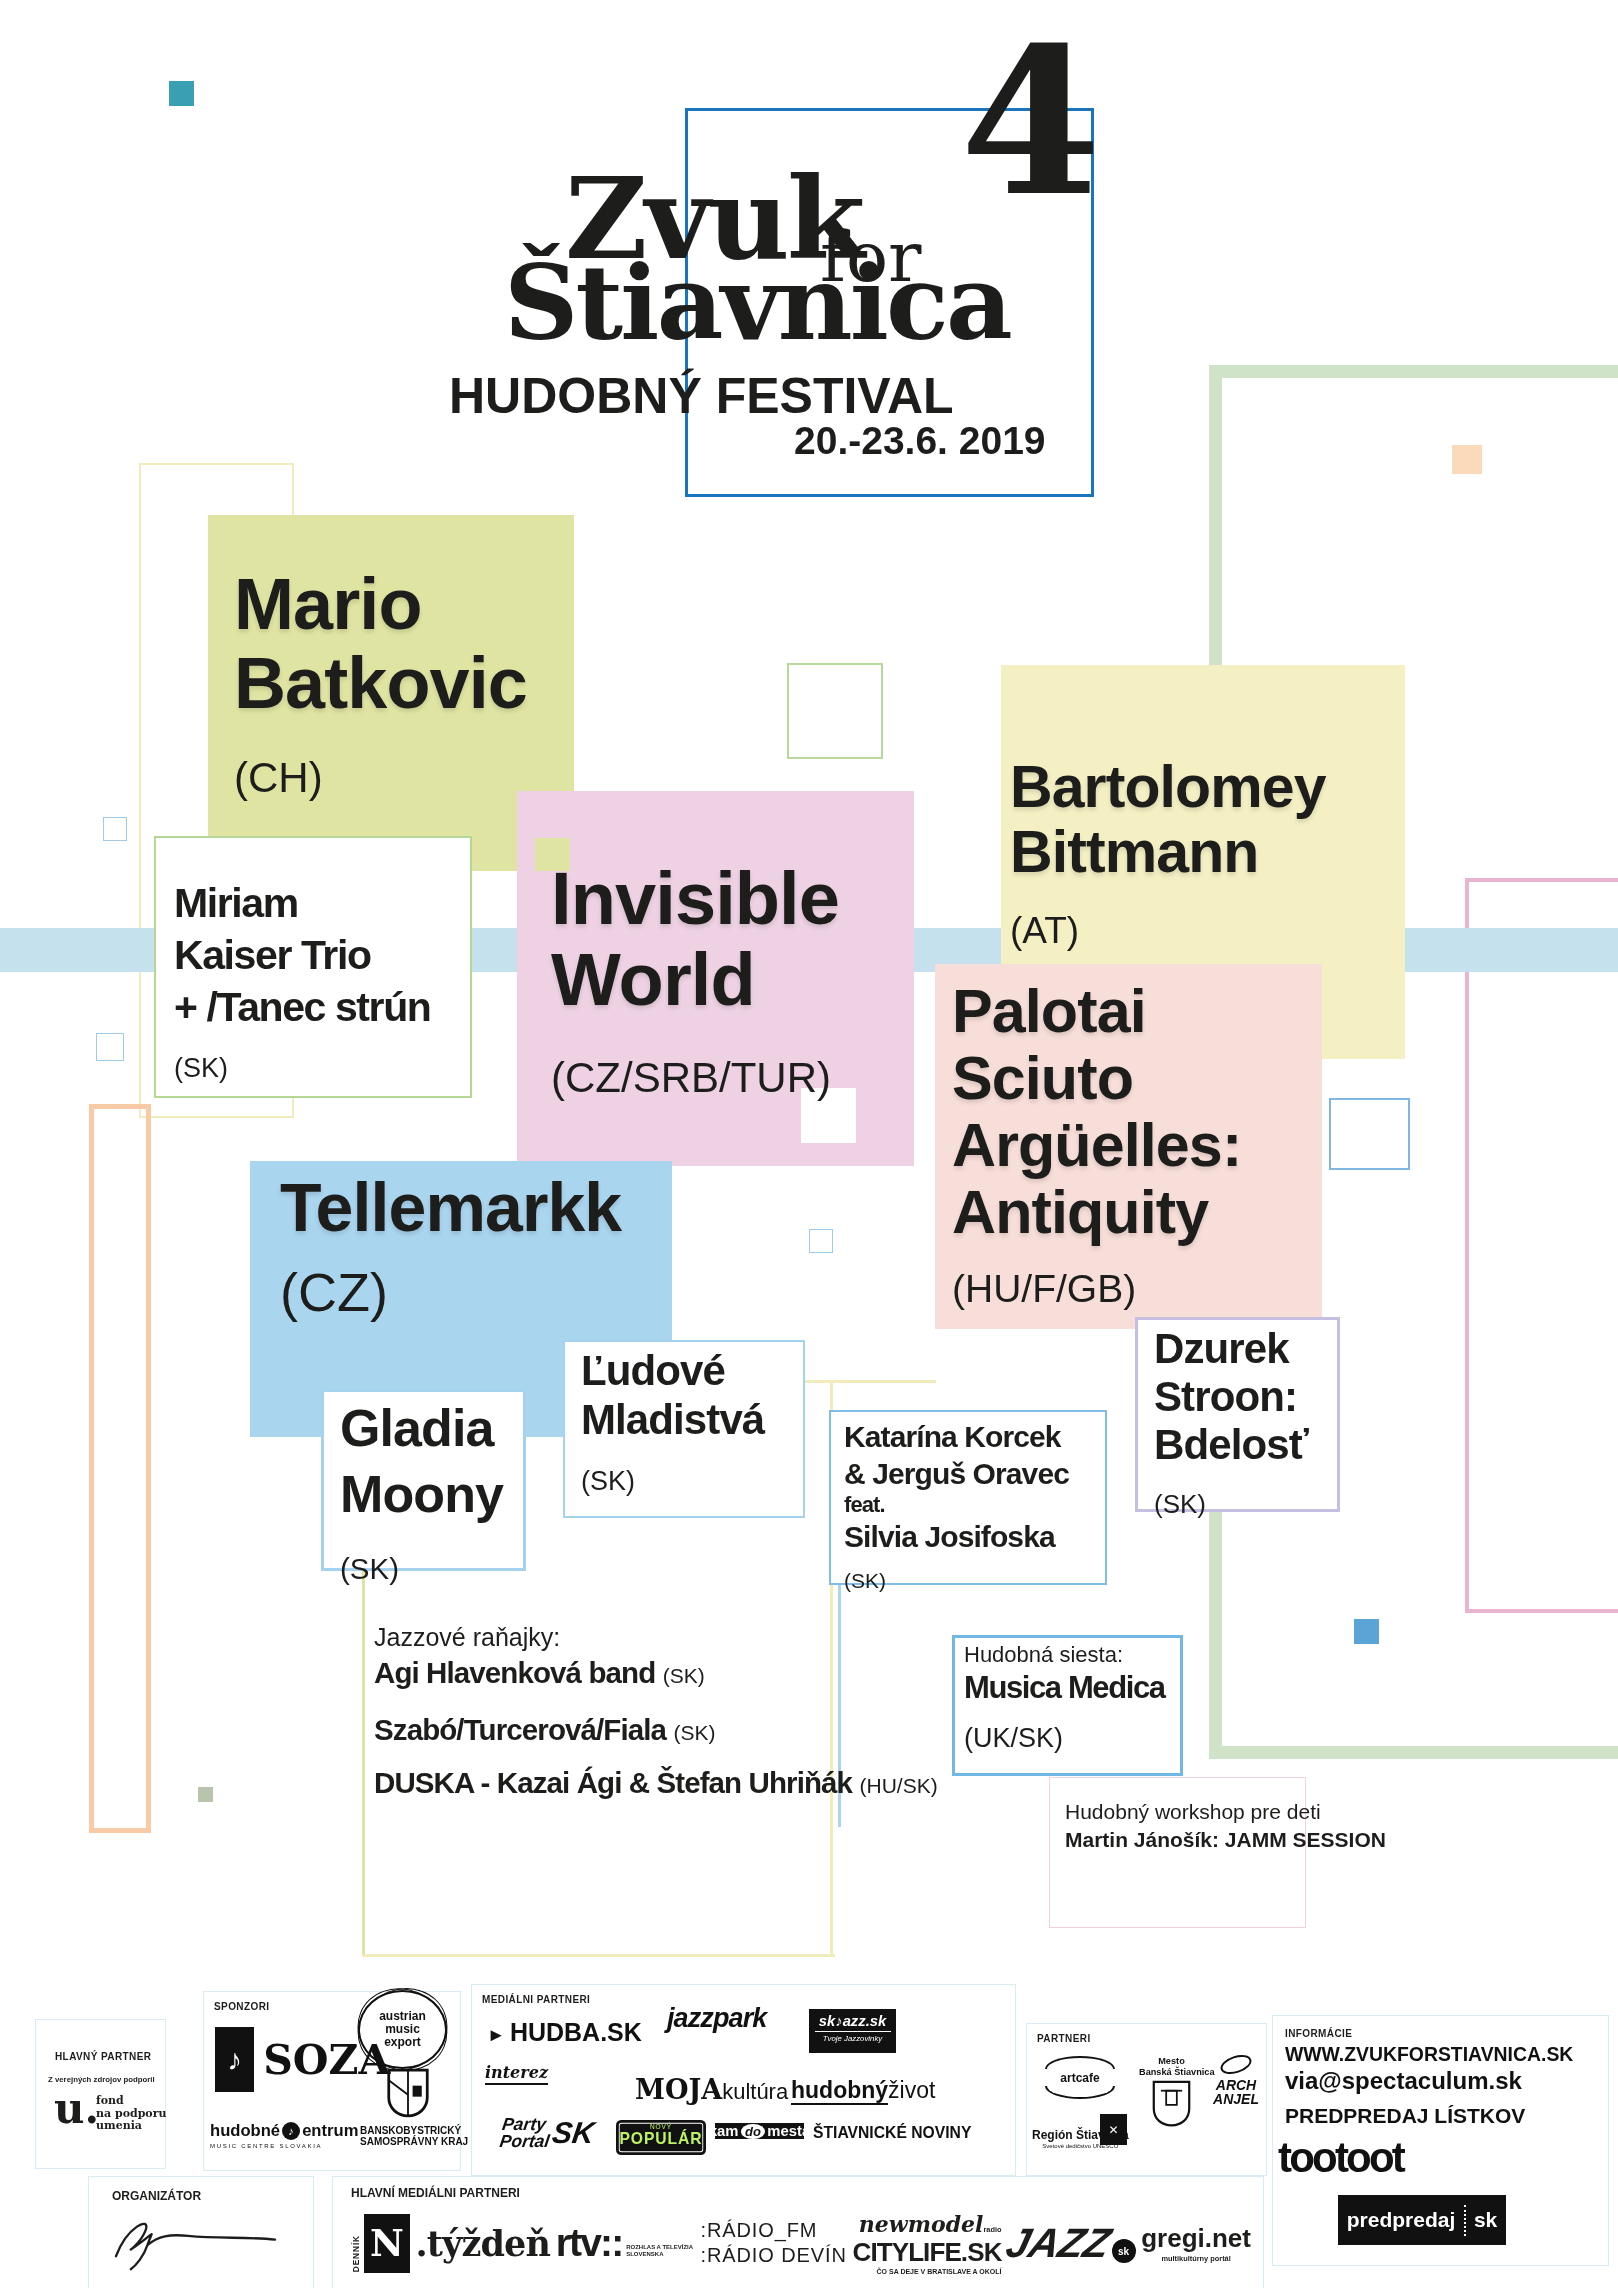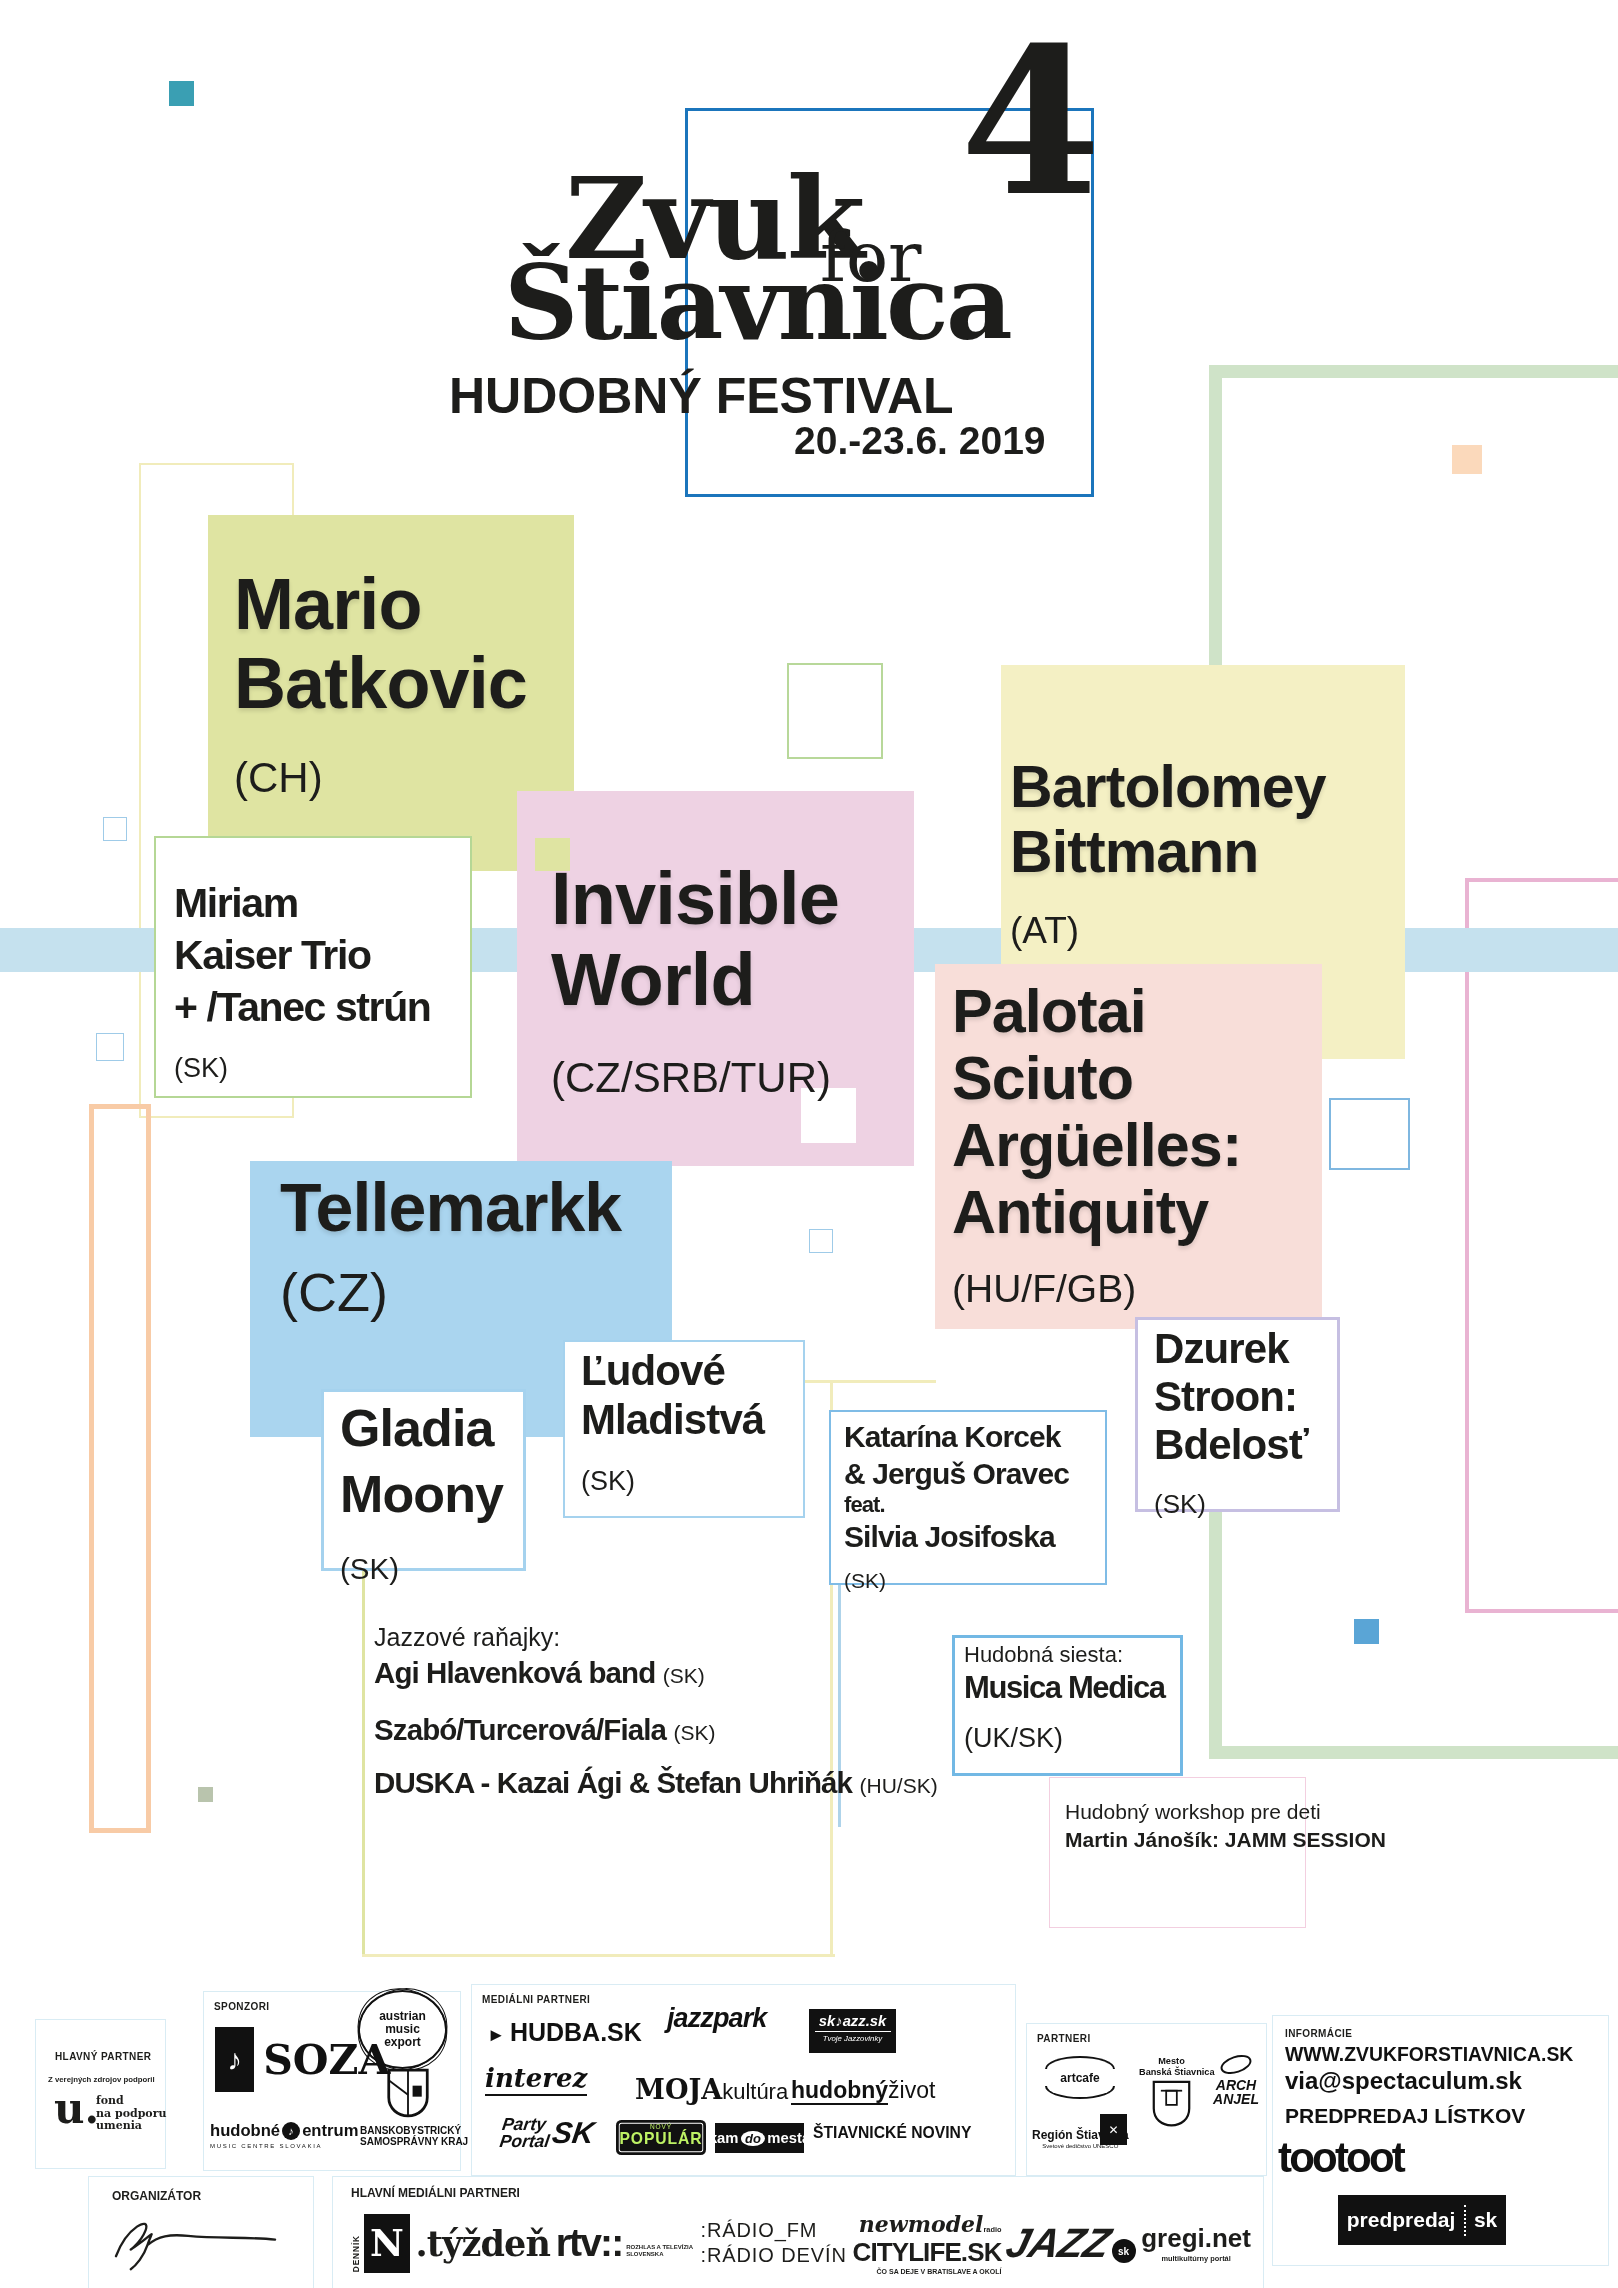--- a/index.html
+++ b/index.html
@@ -130,35 +130,35 @@
   .hc .sub{font-size:6px;letter-spacing:1.7px;margin-top:1.8px}
   .bbsk{left:360px;top:2067px;width:96px;text-align:center}
   .bbsk .tx{font-size:10px;font-weight:700;line-height:1.15;margin-top:2.8px}
 
   .hudba{left:487px;top:2018px;font-size:25px;font-weight:700}
   .hudba .ic{font-size:18.5px;margin-right:4.6px}
   .jzp{left:667px;top:2003px;font-size:27px;font-weight:700;font-style:italic;letter-spacing:-0.9px}
   .skj{left:809px;top:2009px;width:87px;height:44px;background:#111;color:#fff;text-align:center;padding-top:3.7px}
   .skj .l1{font-size:14.8px;font-weight:700;font-style:italic}
   .skj .l2{font-size:7.8px;font-style:italic;border-top:0.9px solid #fff;margin:2.8px 5.5px 0;padding-top:1.8px}
-  .intz{left:485px;top:2063px;font-size:26px;font-weight:700;font-style:italic;
+  .intz{left:485px;top:2063px;font-size:16px;font-weight:700;font-style:italic;
         font-family:"DejaVu Serif",serif;border-bottom:2.8px solid #111;padding-bottom:0.9px}
   .moja{left:635px;top:2074px}
   .moja .a{font-size:27px;font-weight:700;font-family:"DejaVu Serif",serif}
   .moja .b{font-size:22px}
   .hz{left:791px;top:2077px;font-size:23px}
   .hz .a{font-weight:700;border-bottom:2.8px solid #111}
   .pp{left:501px;top:2116px;display:flex;align-items:center;transform:skewX(-8deg)}
   .pp .col{font-size:17.5px;font-weight:700;font-style:italic;line-height:.95}
   .pp .sk{font-size:30px;font-weight:700;font-style:italic;margin-left:1.8px}
   .pop{left:616px;top:2120px;width:90px;height:35px;background:#111;border-radius:5.5px;
        color:#bef264;text-align:center;box-shadow:inset 0 0 0 2.8px #111,inset 0 0 0 3.7px #fff}
   .pop .t{display:block;font-size:6.5px;margin-top:2.8px;letter-spacing:0.9px}
   .pop .m{display:block;font-size:15.7px;font-weight:700;letter-spacing:0.9px}
-  .kam{left:715px;top:2123px;width:89px;height:30px;background:#111;color:#fff;
+  .kam{left:715px;top:2123px;width:89px;height:16px;background:#111;color:#fff;
        display:flex;align-items:center;justify-content:center;font-size:14.8px;font-weight:700}
   .kam .do{background:#fff;color:#111;border-radius:50%;padding:0 3.7px;margin:0 2.8px;
            font-style:italic;font-size:13px}
   .sn{left:813px;top:2124px;font-size:15.7px;font-weight:700;line-height:1.1}
 
   .ac{left:1041px;top:2054px;width:78px;text-align:center;font-size:12px;font-weight:700}
   .ac::before,.ac::after{content:"";display:block;width:66px;height:11px;border:2.8px solid #111;margin:1.8px auto}
   .ac::before{border-bottom:none;border-radius:50% 50% 0 0/100% 100% 0 0}
   .ac::after{border-top:none;border-radius:0 0 50% 50%/0 0 100% 100%}
   .reg{left:1032px;top:2128px}

